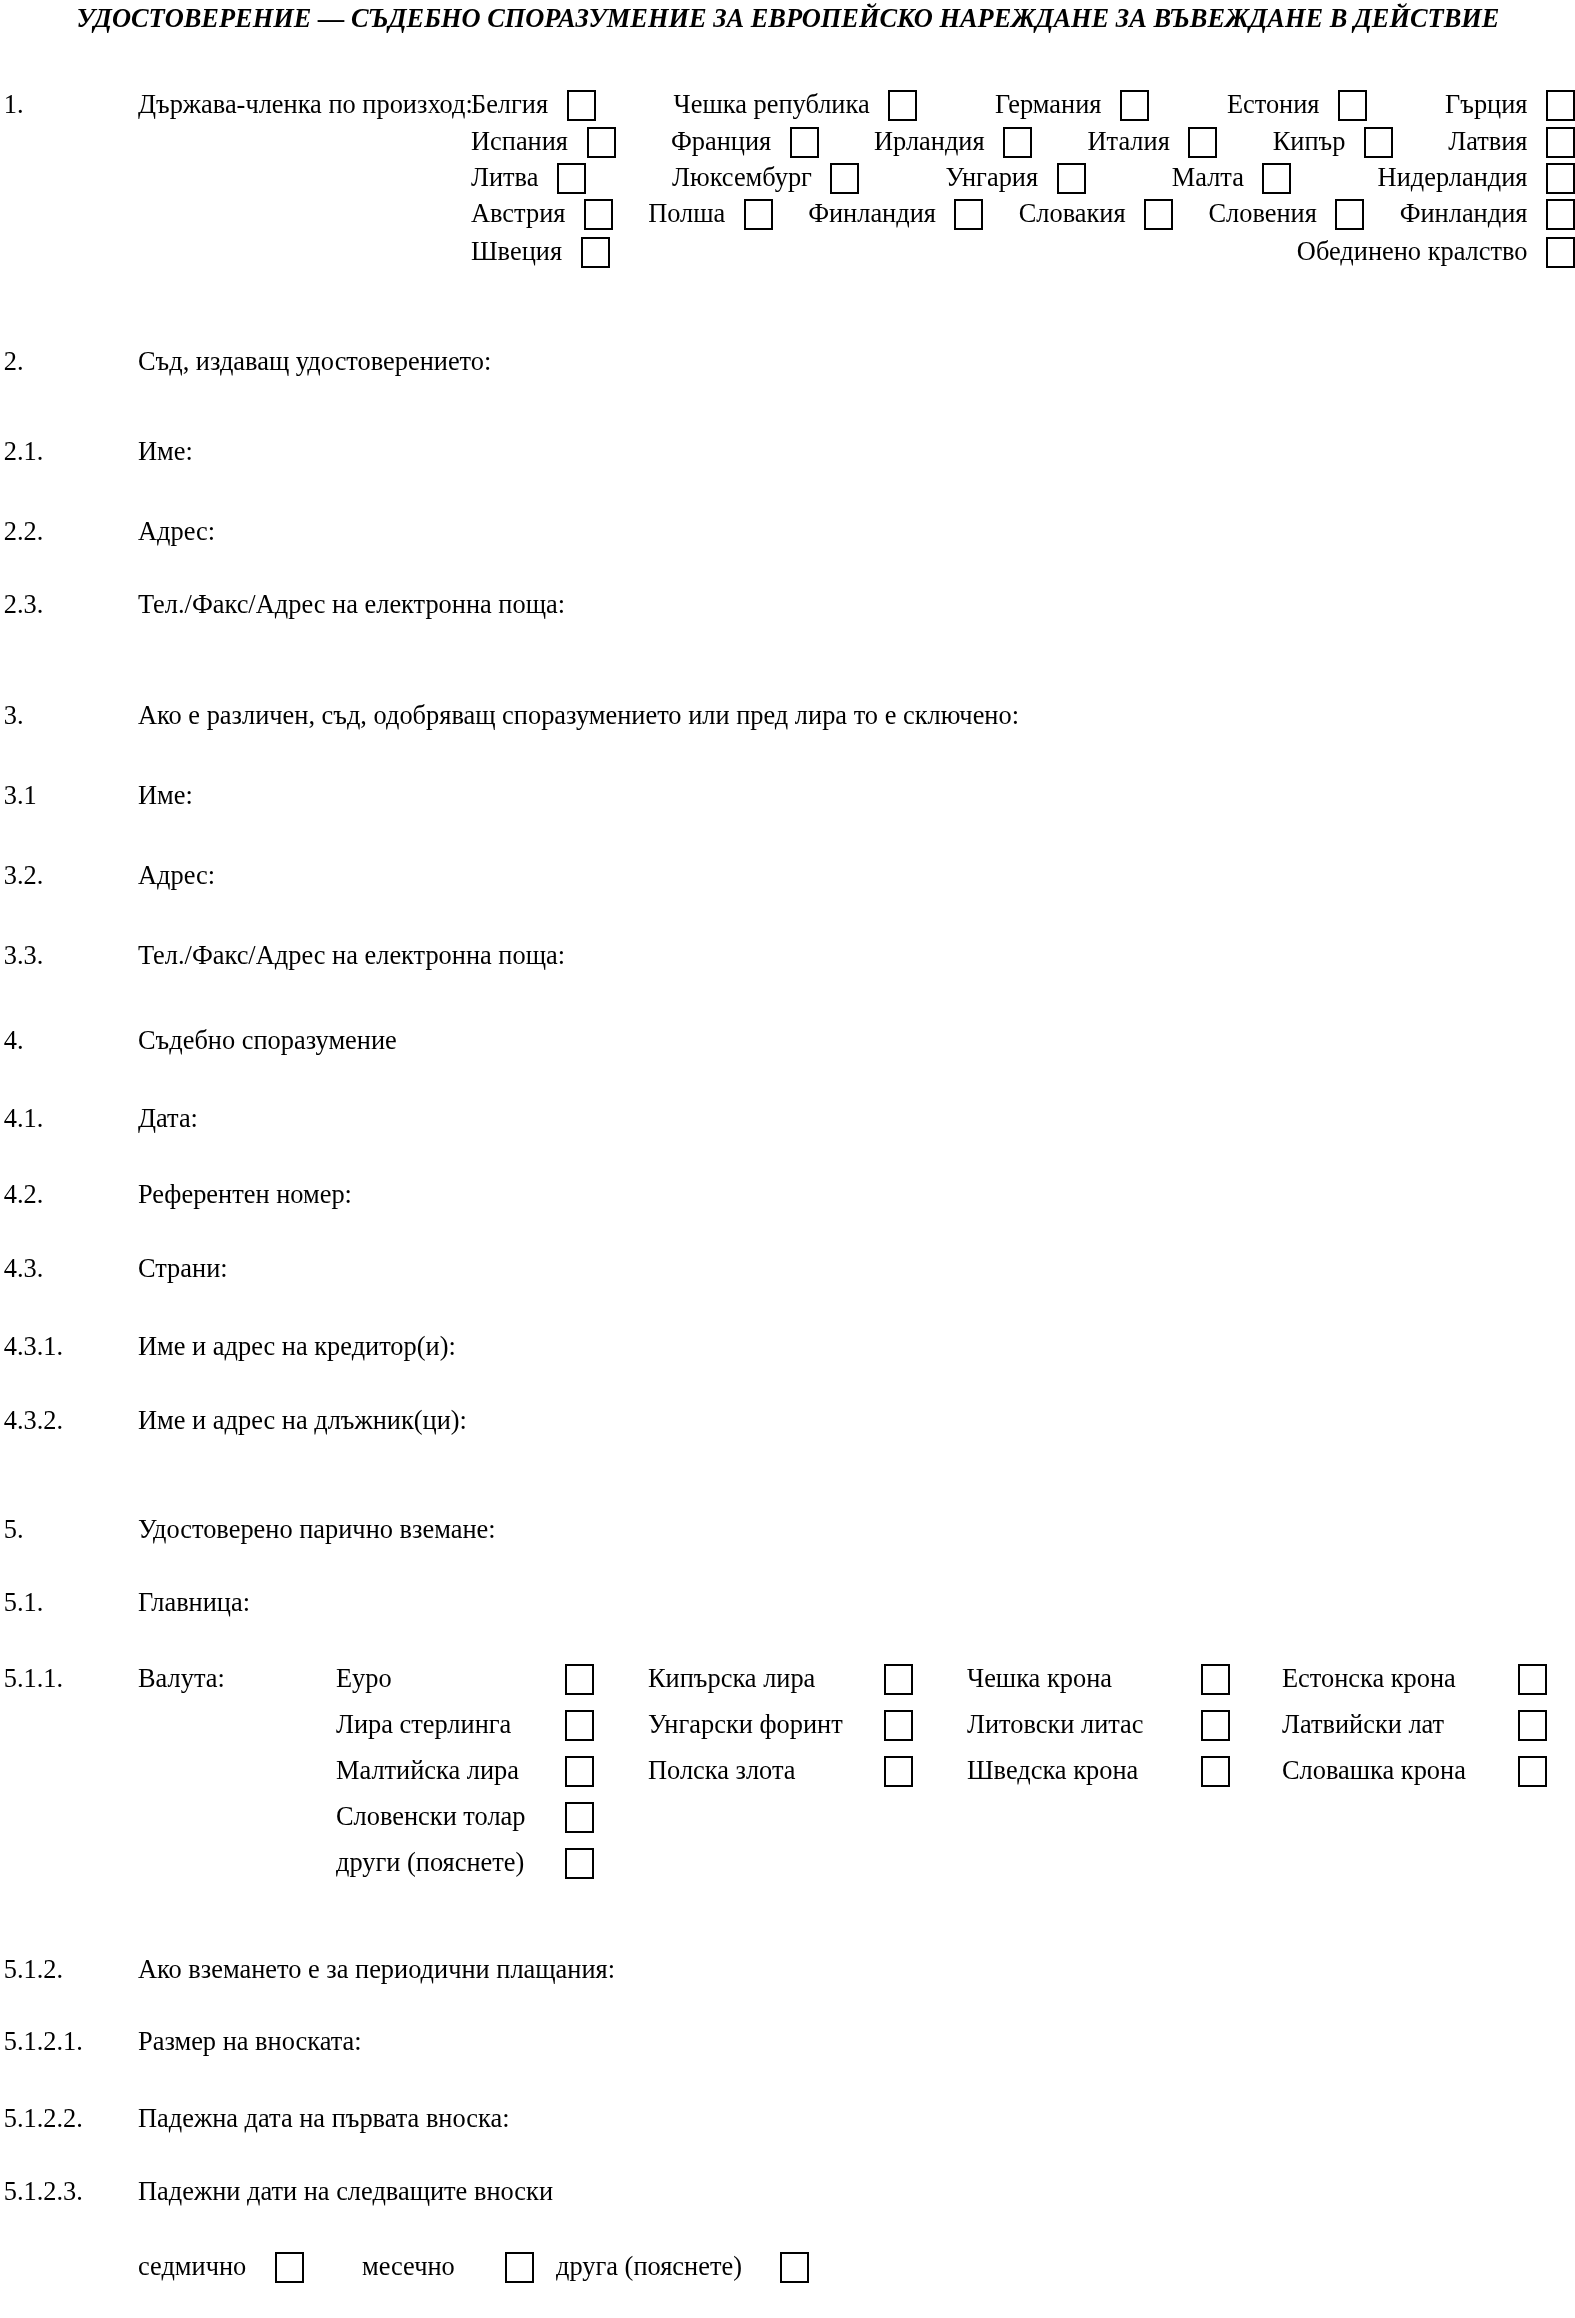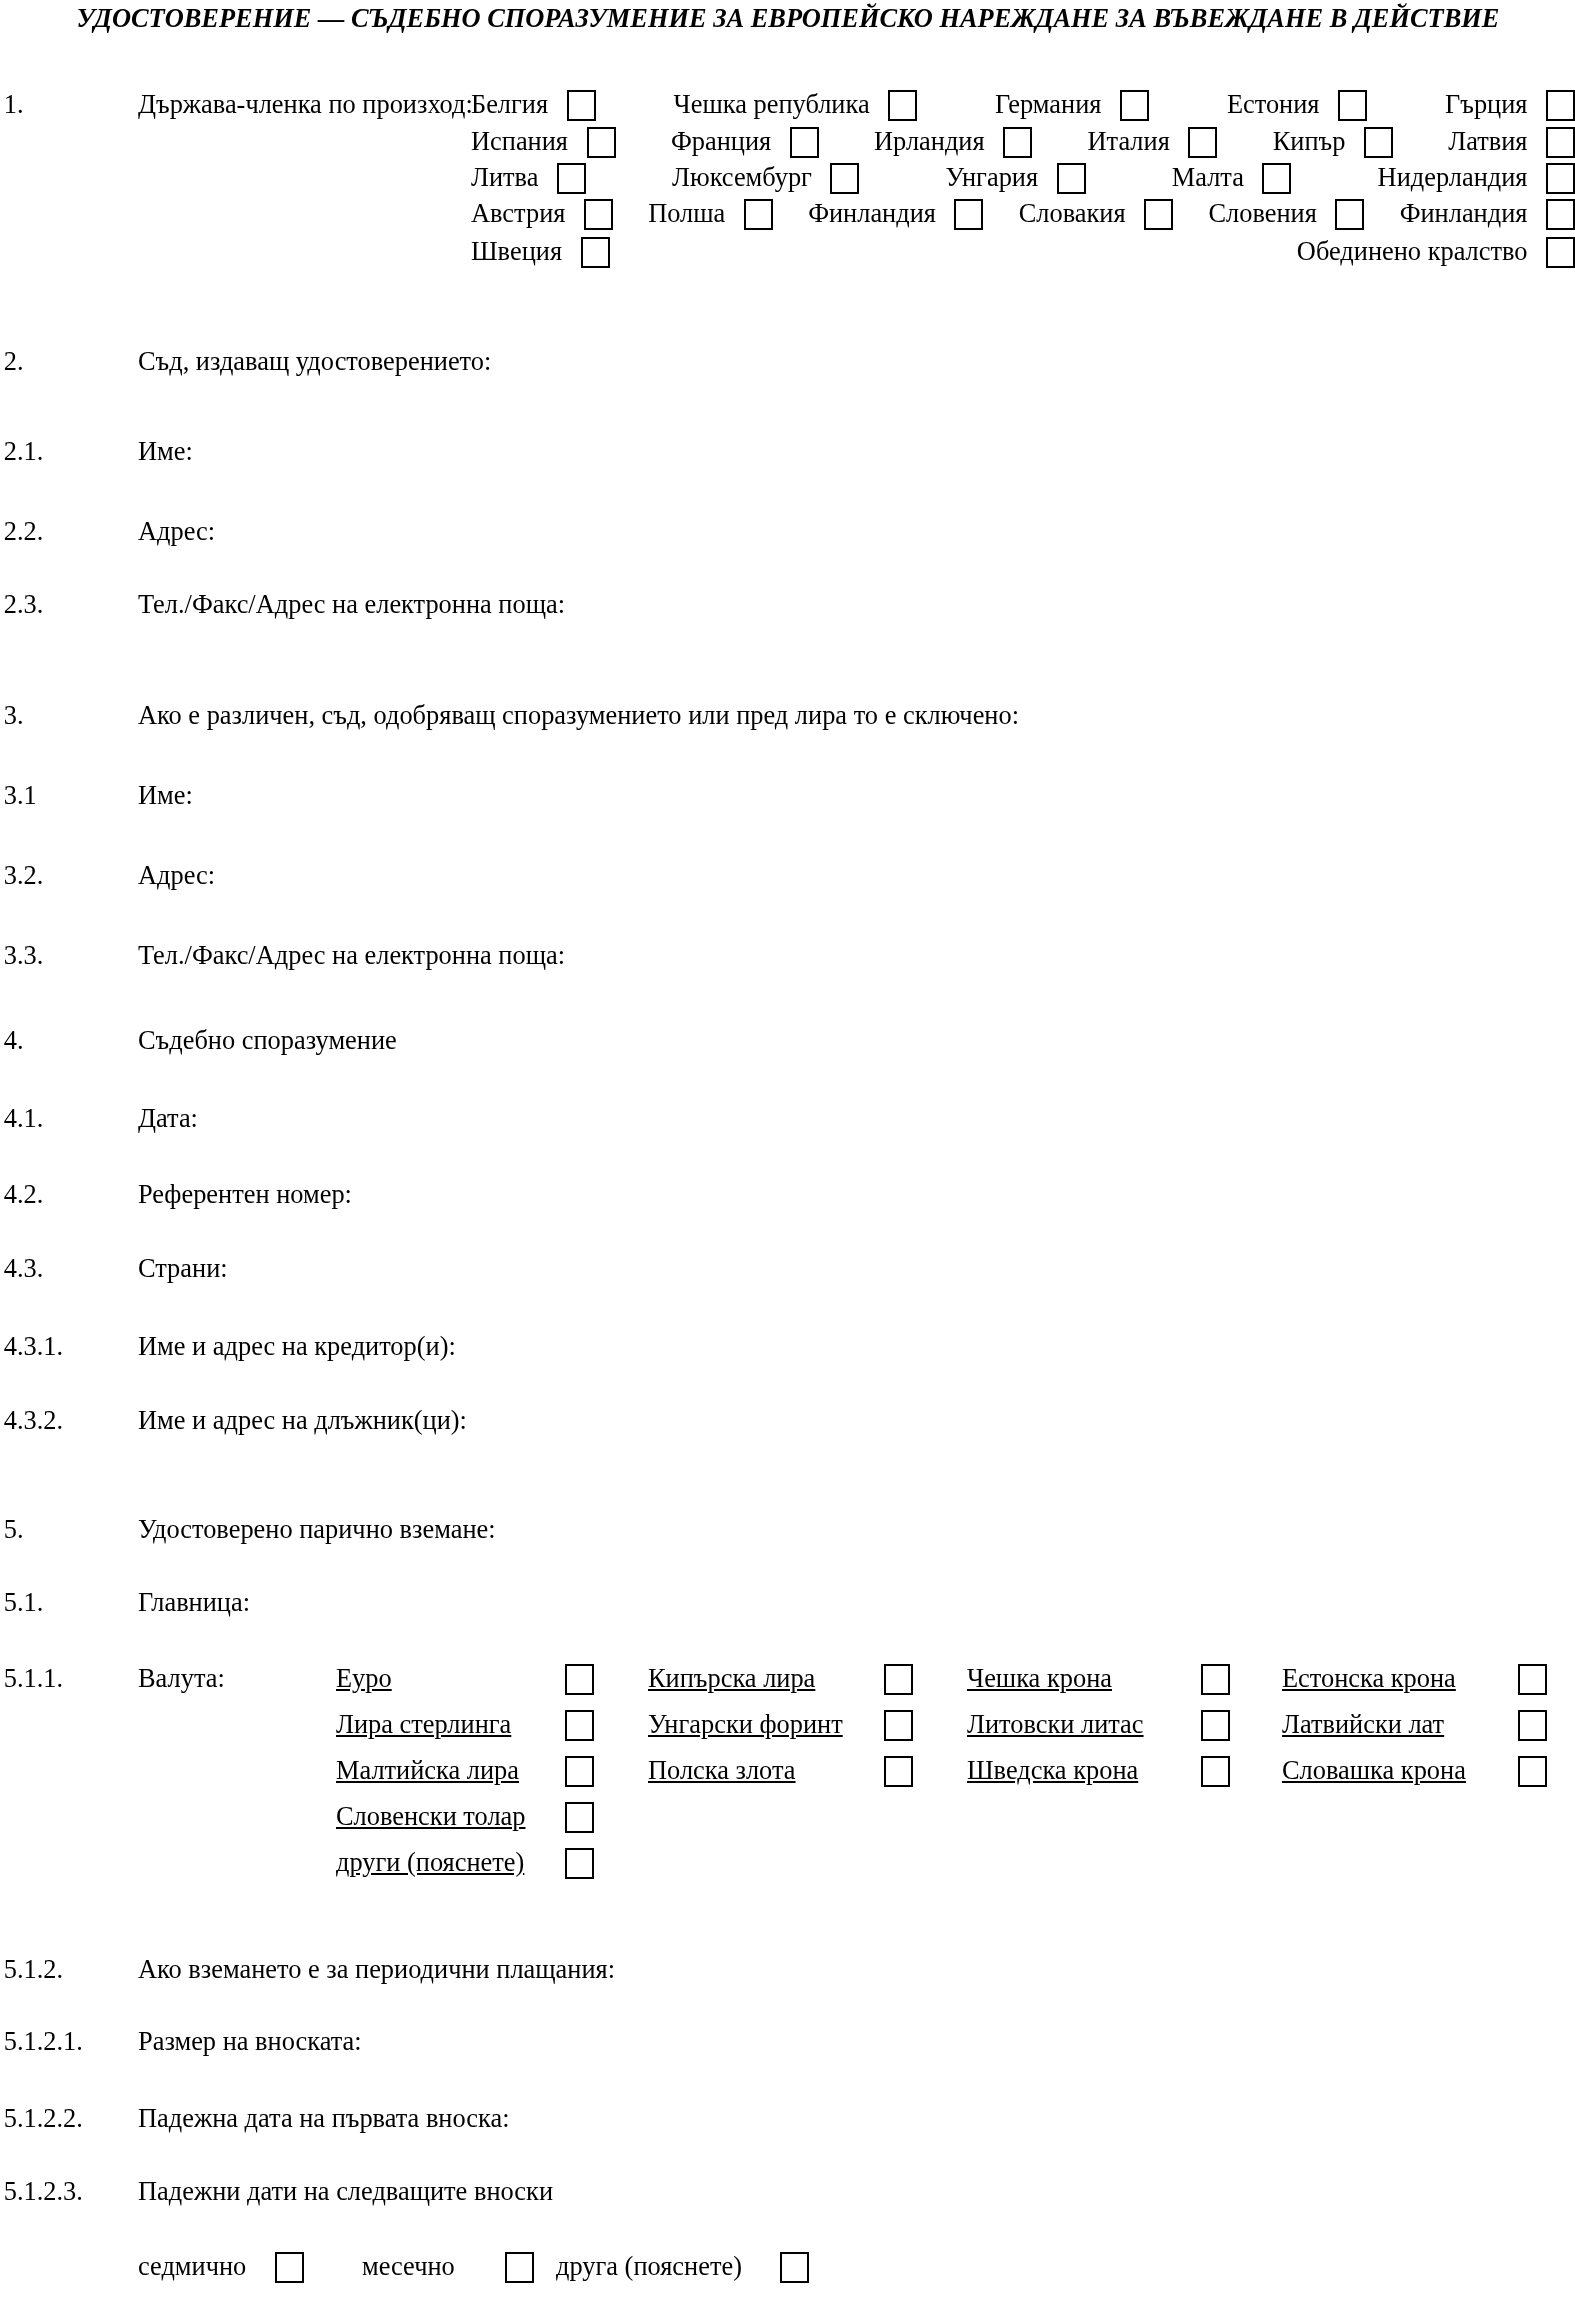--- a/index.html
+++ b/index.html
@@ -32,21 +32,21 @@
   .pair { display:flex; align-items:flex-start; gap:18.5px; }
   .pair .cb { margin-top:1.4px; }
   
   .cur-grid {
     position:absolute; left:336px; top:1663px;
     display:grid;
     grid-template-columns:229px 83px 236px 83px 234px 81px 236px 66px;
     grid-auto-rows:46px;
     align-items:start;
   }
-  .cur-grid .cell { white-space:nowrap;text-decoration:underline; }
+  .cur-grid .cell { white-space:nowrap; }
   .cur-grid .cb { margin-top:1.4px; }
 </style>
 </head>
 <body>
 
 <div class="page">
 
   <div class="title">УДОСТОВЕРЕНИЕ — СЪДЕБНО СПОРАЗУМЕНИЕ ЗА ЕВРОПЕЙСКО НАРЕЖДАНЕ ЗА ВЪВЕЖДАНЕ В ДЕЙСТВИЕ</div>
 
   <div class="line" style="top:89px">

